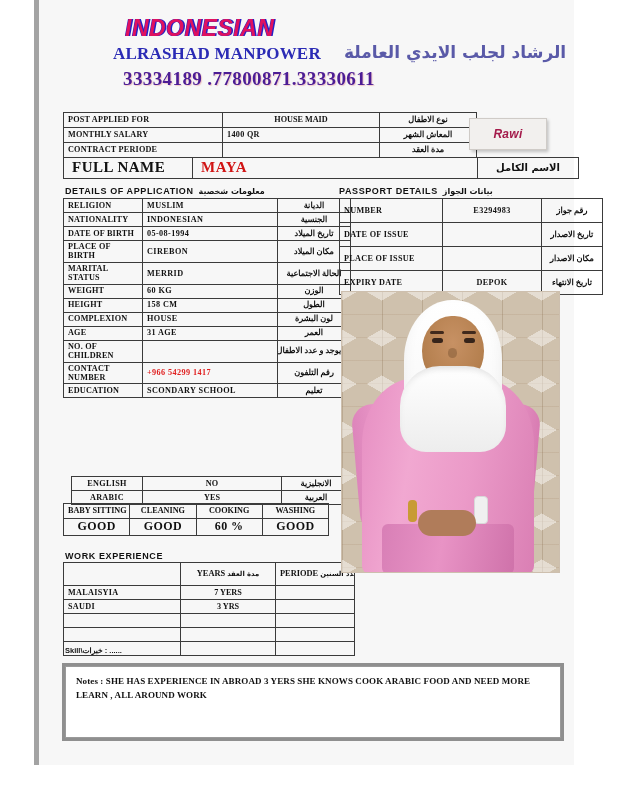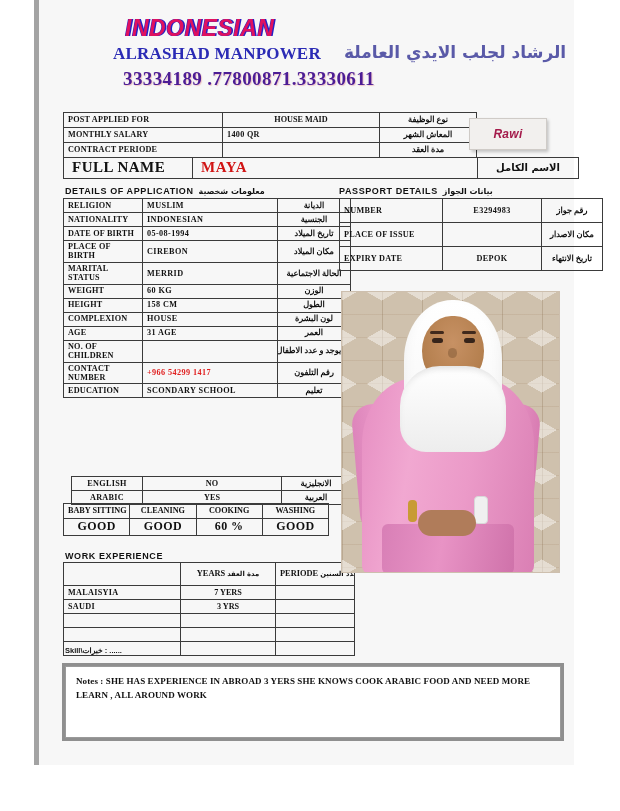--- a/index.html
+++ b/index.html
@@ -397,21 +397,21 @@
     <div class="hdr-alrashad">ALRASHAD MANPOWER</div>
     <div class="hdr-arabic">الرشاد لجلب الايدي العاملة</div>
     <div class="hdr-phones">33334189 .77800871.33330611</div>
   </div>
 
   <table class="grid" id="post-table">
     <tbody>
       <tr>
         <td class="lbl">POST APPLIED FOR</td>
         <td class="val ctr val-plain">HOUSE MAID</td>
-        <td class="arl ar">نوع الوظيفة</td>
+        <td class="arl ar">نوع الاطفال</td>
       </tr>
       <tr>
         <td class="lbl">MONTHLY SALARY</td>
         <td class="val val-light">1400 QR</td>
         <td class="arl ar">المعاش الشهر</td>
       </tr>
       <tr>
         <td class="lbl">CONTRACT PERIODE</td>
         <td class="val val-light"></td>
         <td class="arl ar">مدة العقد</td>
@@ -581,20 +581,25 @@
   </table>
 
   <div id="skill-line">Skill\خبرات : ......</div>
 
   <table class="grid" id="passport-table">
     <tbody>
       <tr>
         <td class="p-lbl">NUMBER</td>
         <td class="p-val">E3294983</td>
         <td class="p-ar ar">رقم جواز</td>
+      </tr>
+      <tr>
+        <td class="p-lbl">DATE OF ISSUE</td>
+        <td class="p-val"></td>
+        <td class="p-ar ar">تاريخ الاصدار</td>
       </tr>
       <tr>
         <td class="p-lbl">PLACE OF ISSUE</td>
         <td class="p-val"></td>
         <td class="p-ar ar">مكان الاصدار</td>
       </tr>
       <tr>
         <td class="p-lbl">EXPIRY DATE</td>
         <td class="p-val">DEPOK</td>
         <td class="p-ar ar">تاريخ الانتهاء</td>

